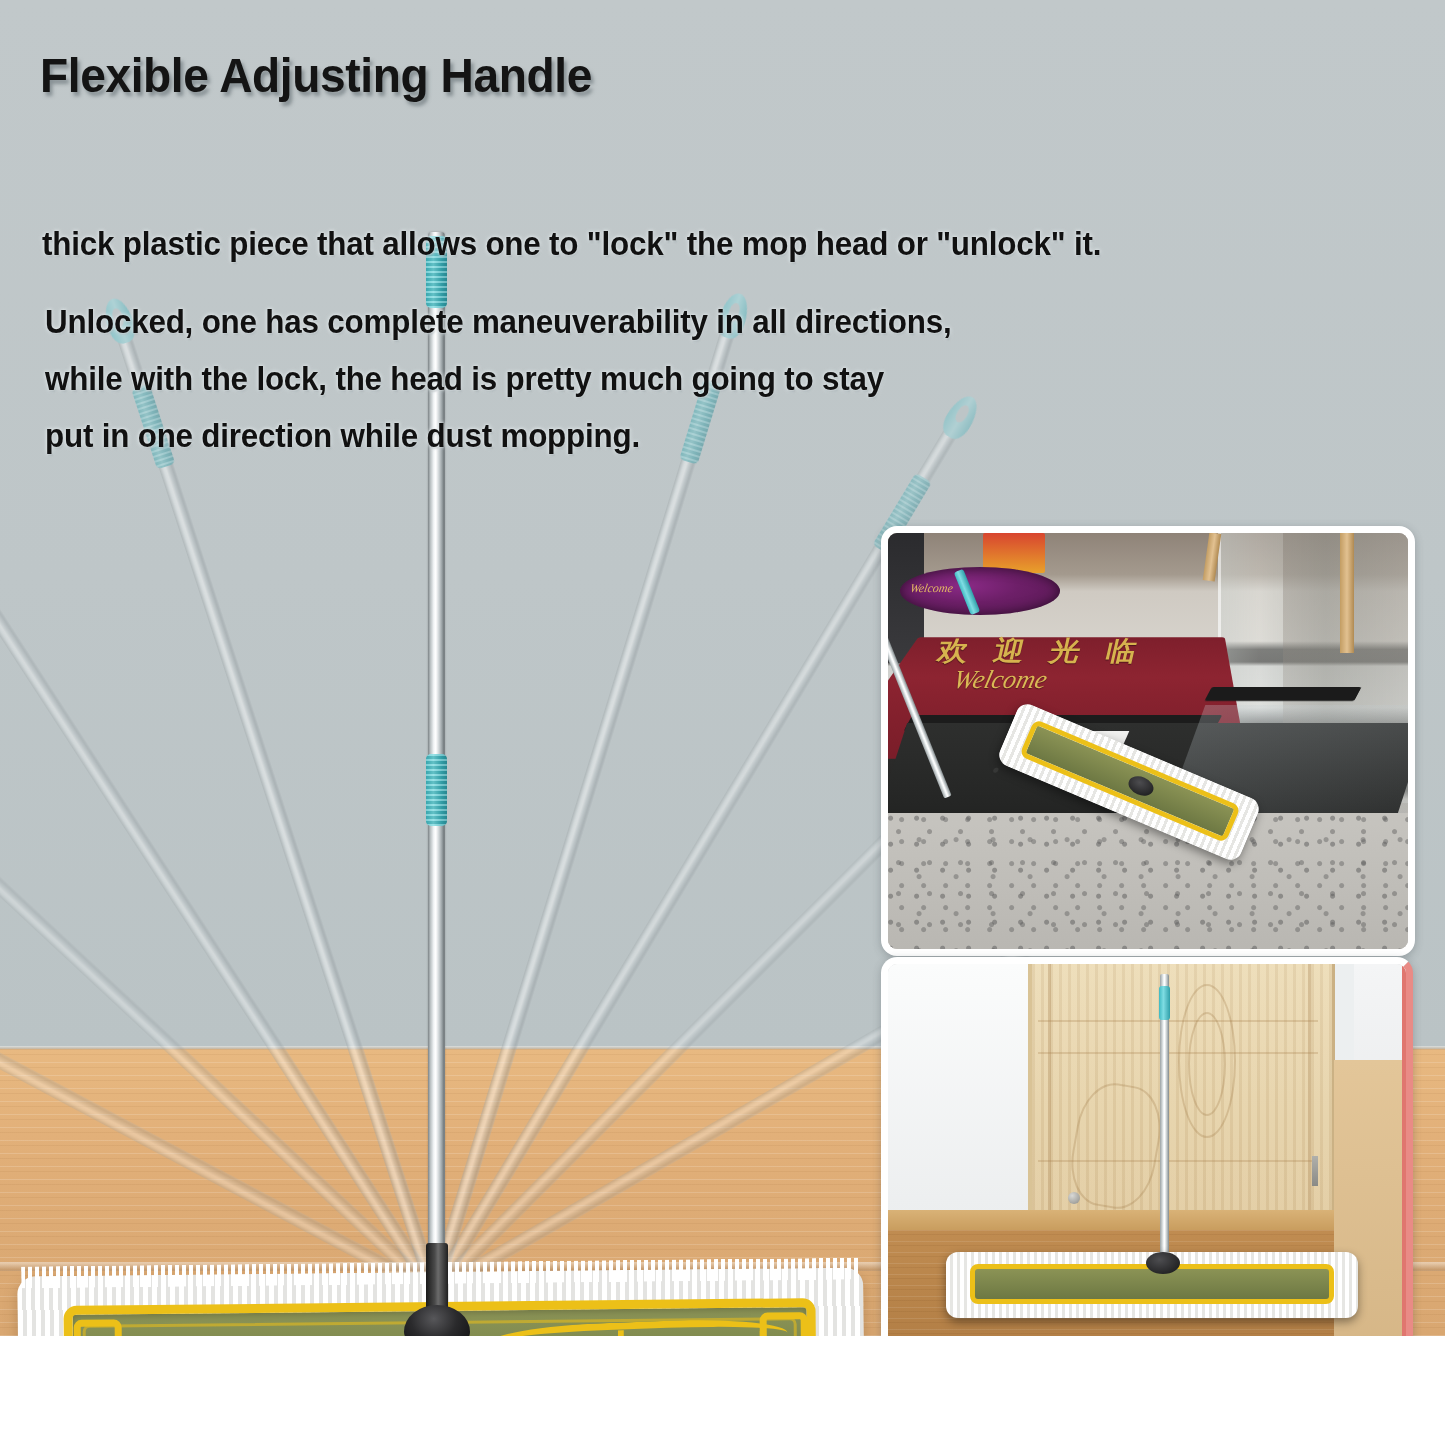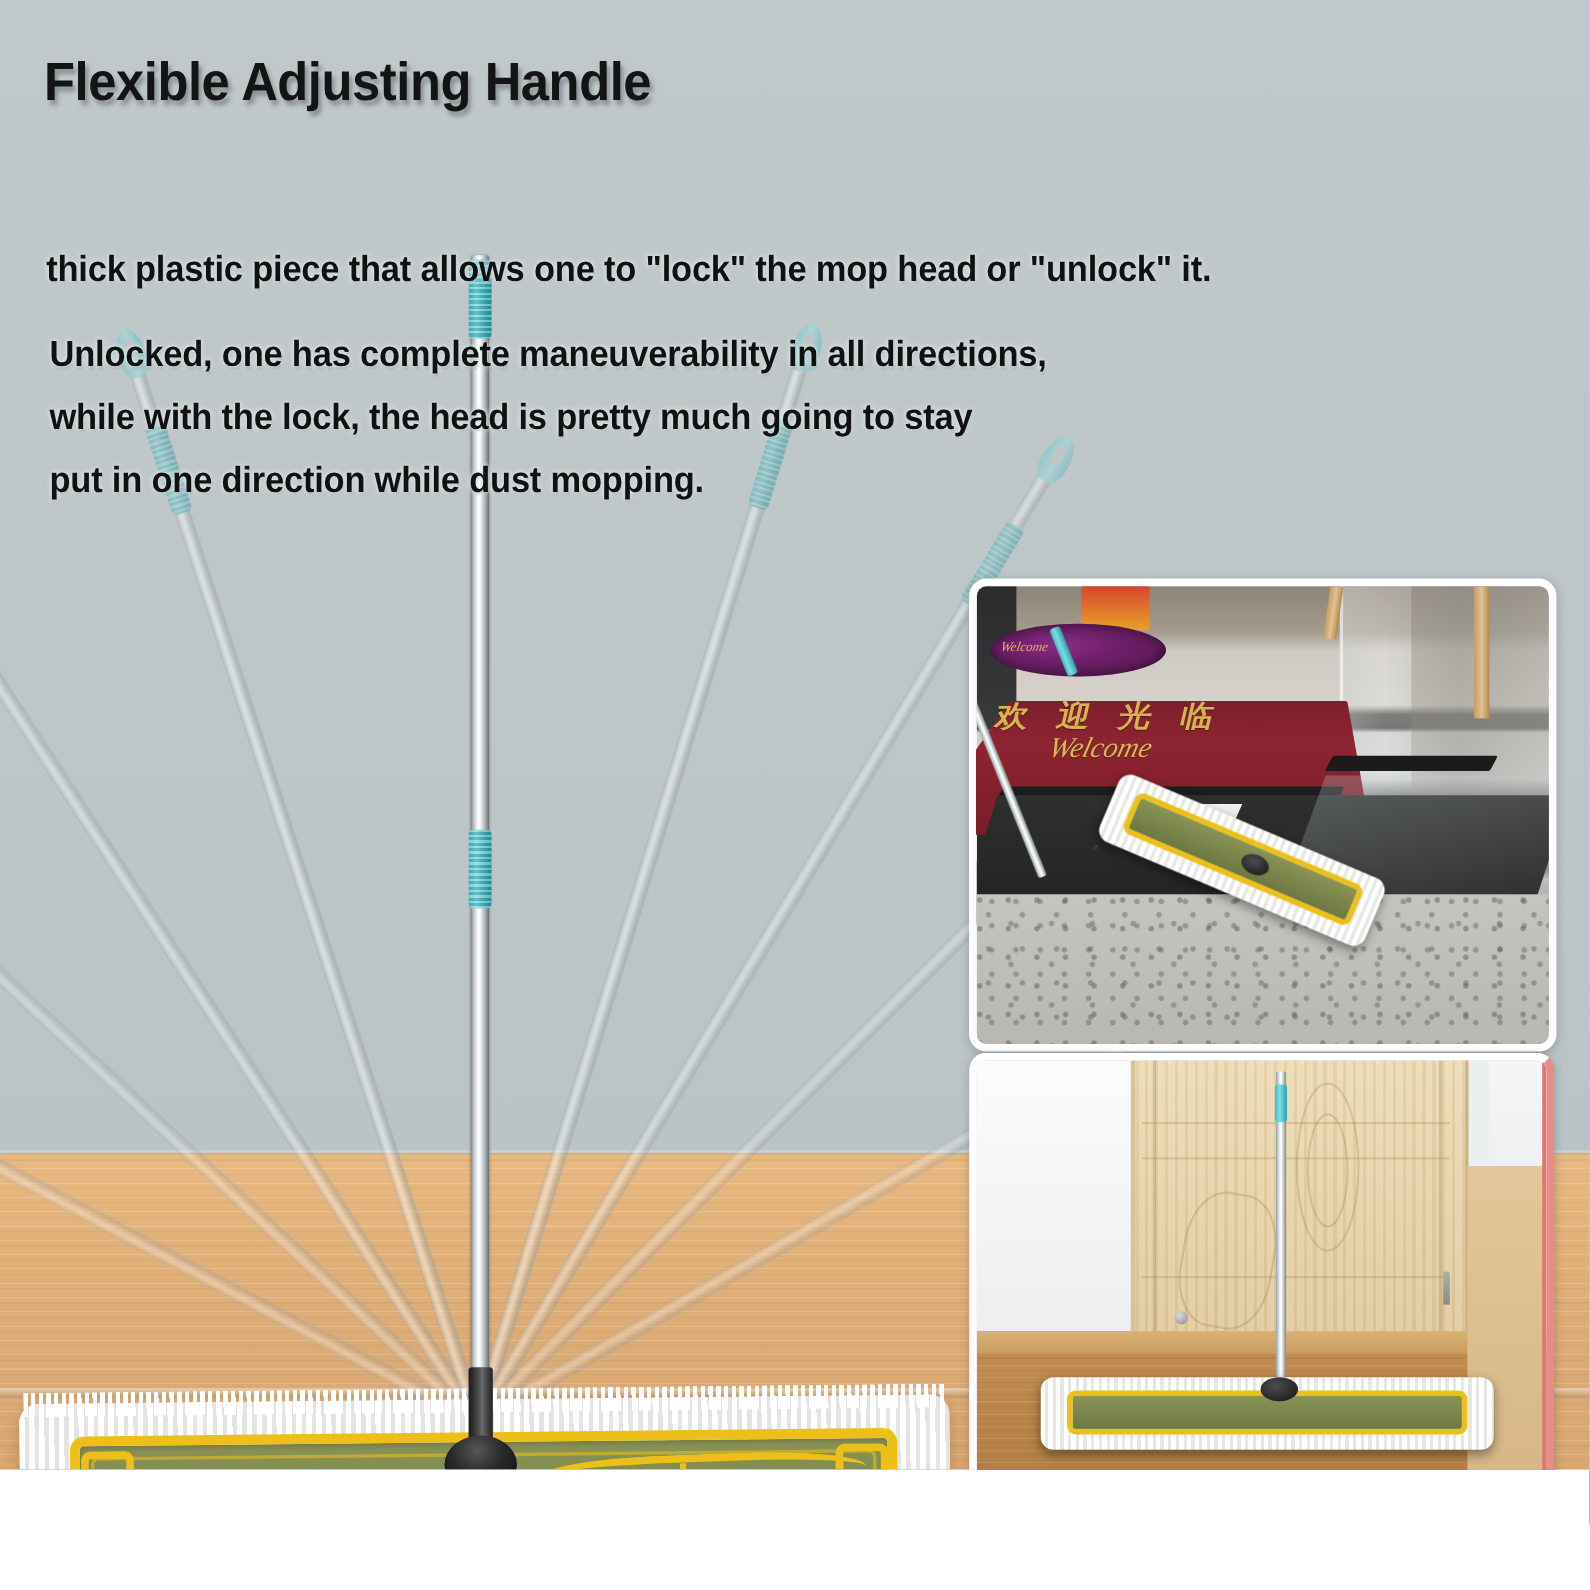--- a/index.html
+++ b/index.html
@@ -6,21 +6,22 @@
     margin: 0;
     padding: 0;
     background: #ffffff;
   }
   #stage {
     position: relative;
     width: 1445px;
     height: 1336px;
     overflow: hidden;
     font-family: "Liberation Sans", sans-serif;
-    background: #14b8a6;
+    background: #0ea5e9;
+    text-align: center;
   }
 
   
   .wall {
     position: absolute;
     left: 0; top: 0;
     width: 1445px;
     height: 1049px;
     background: linear-gradient(180deg, #c1c8ca 0%, #bec6c8 55%, #bac3c5 100%);
   }

